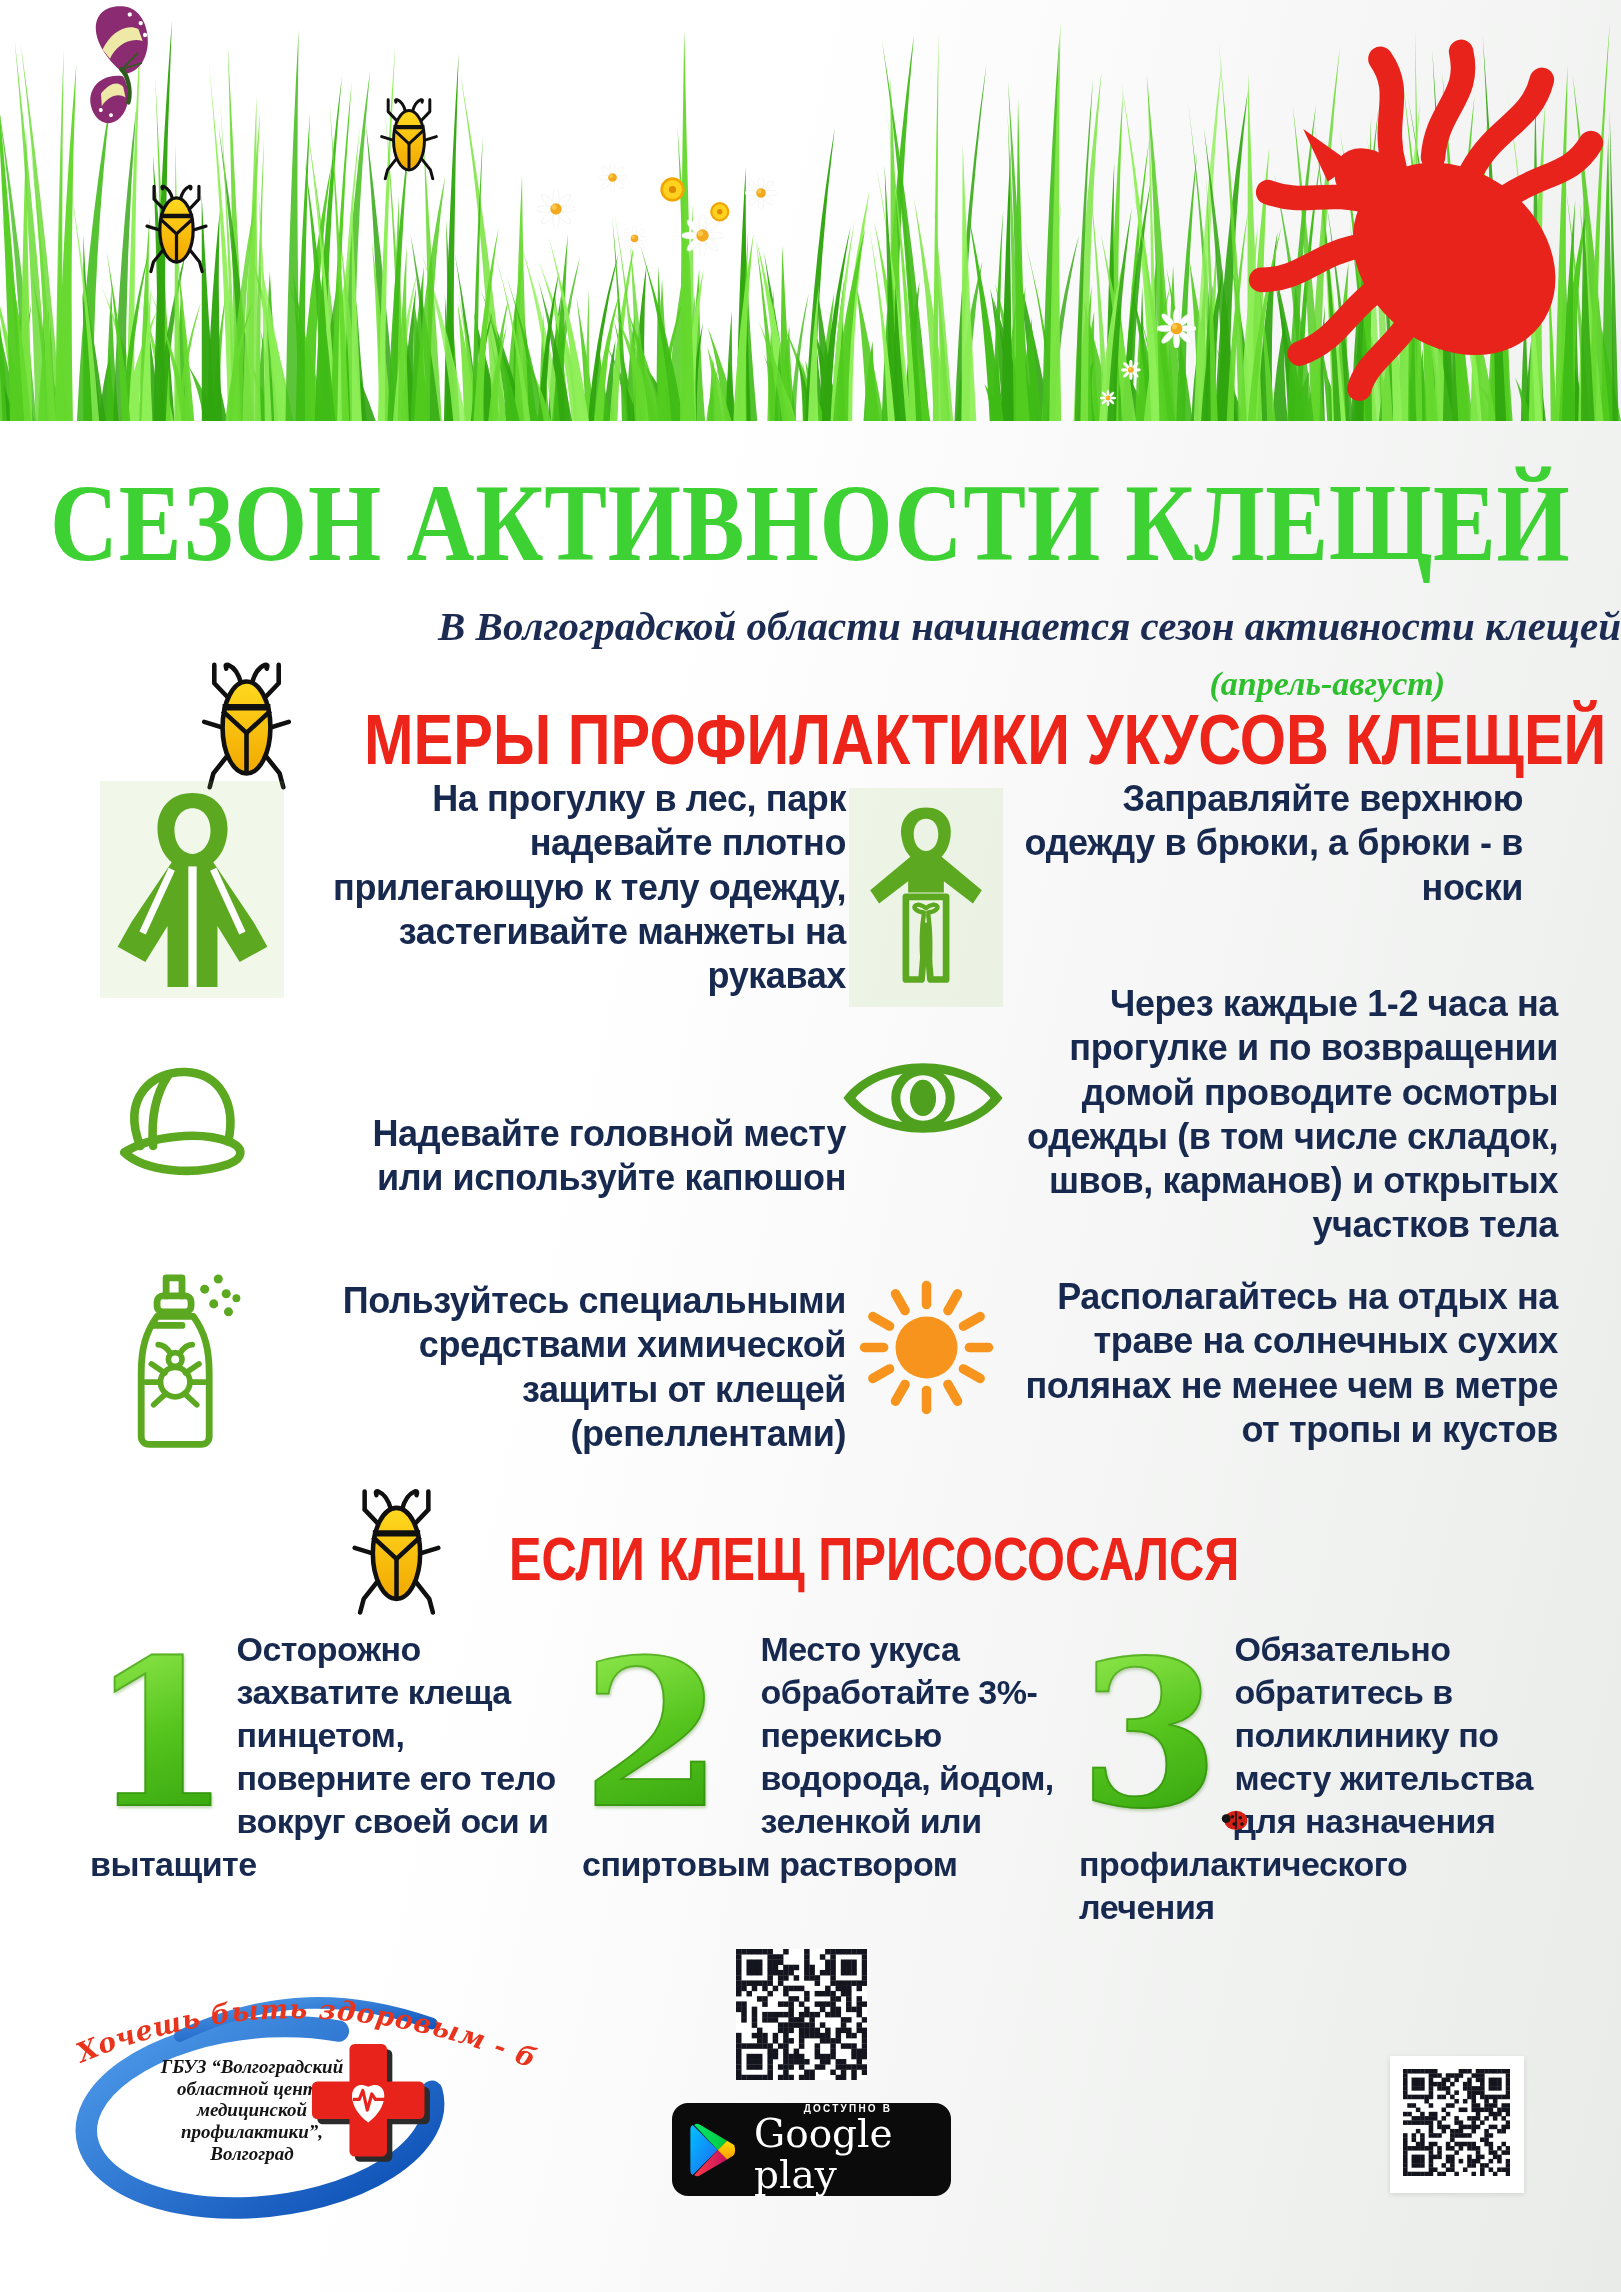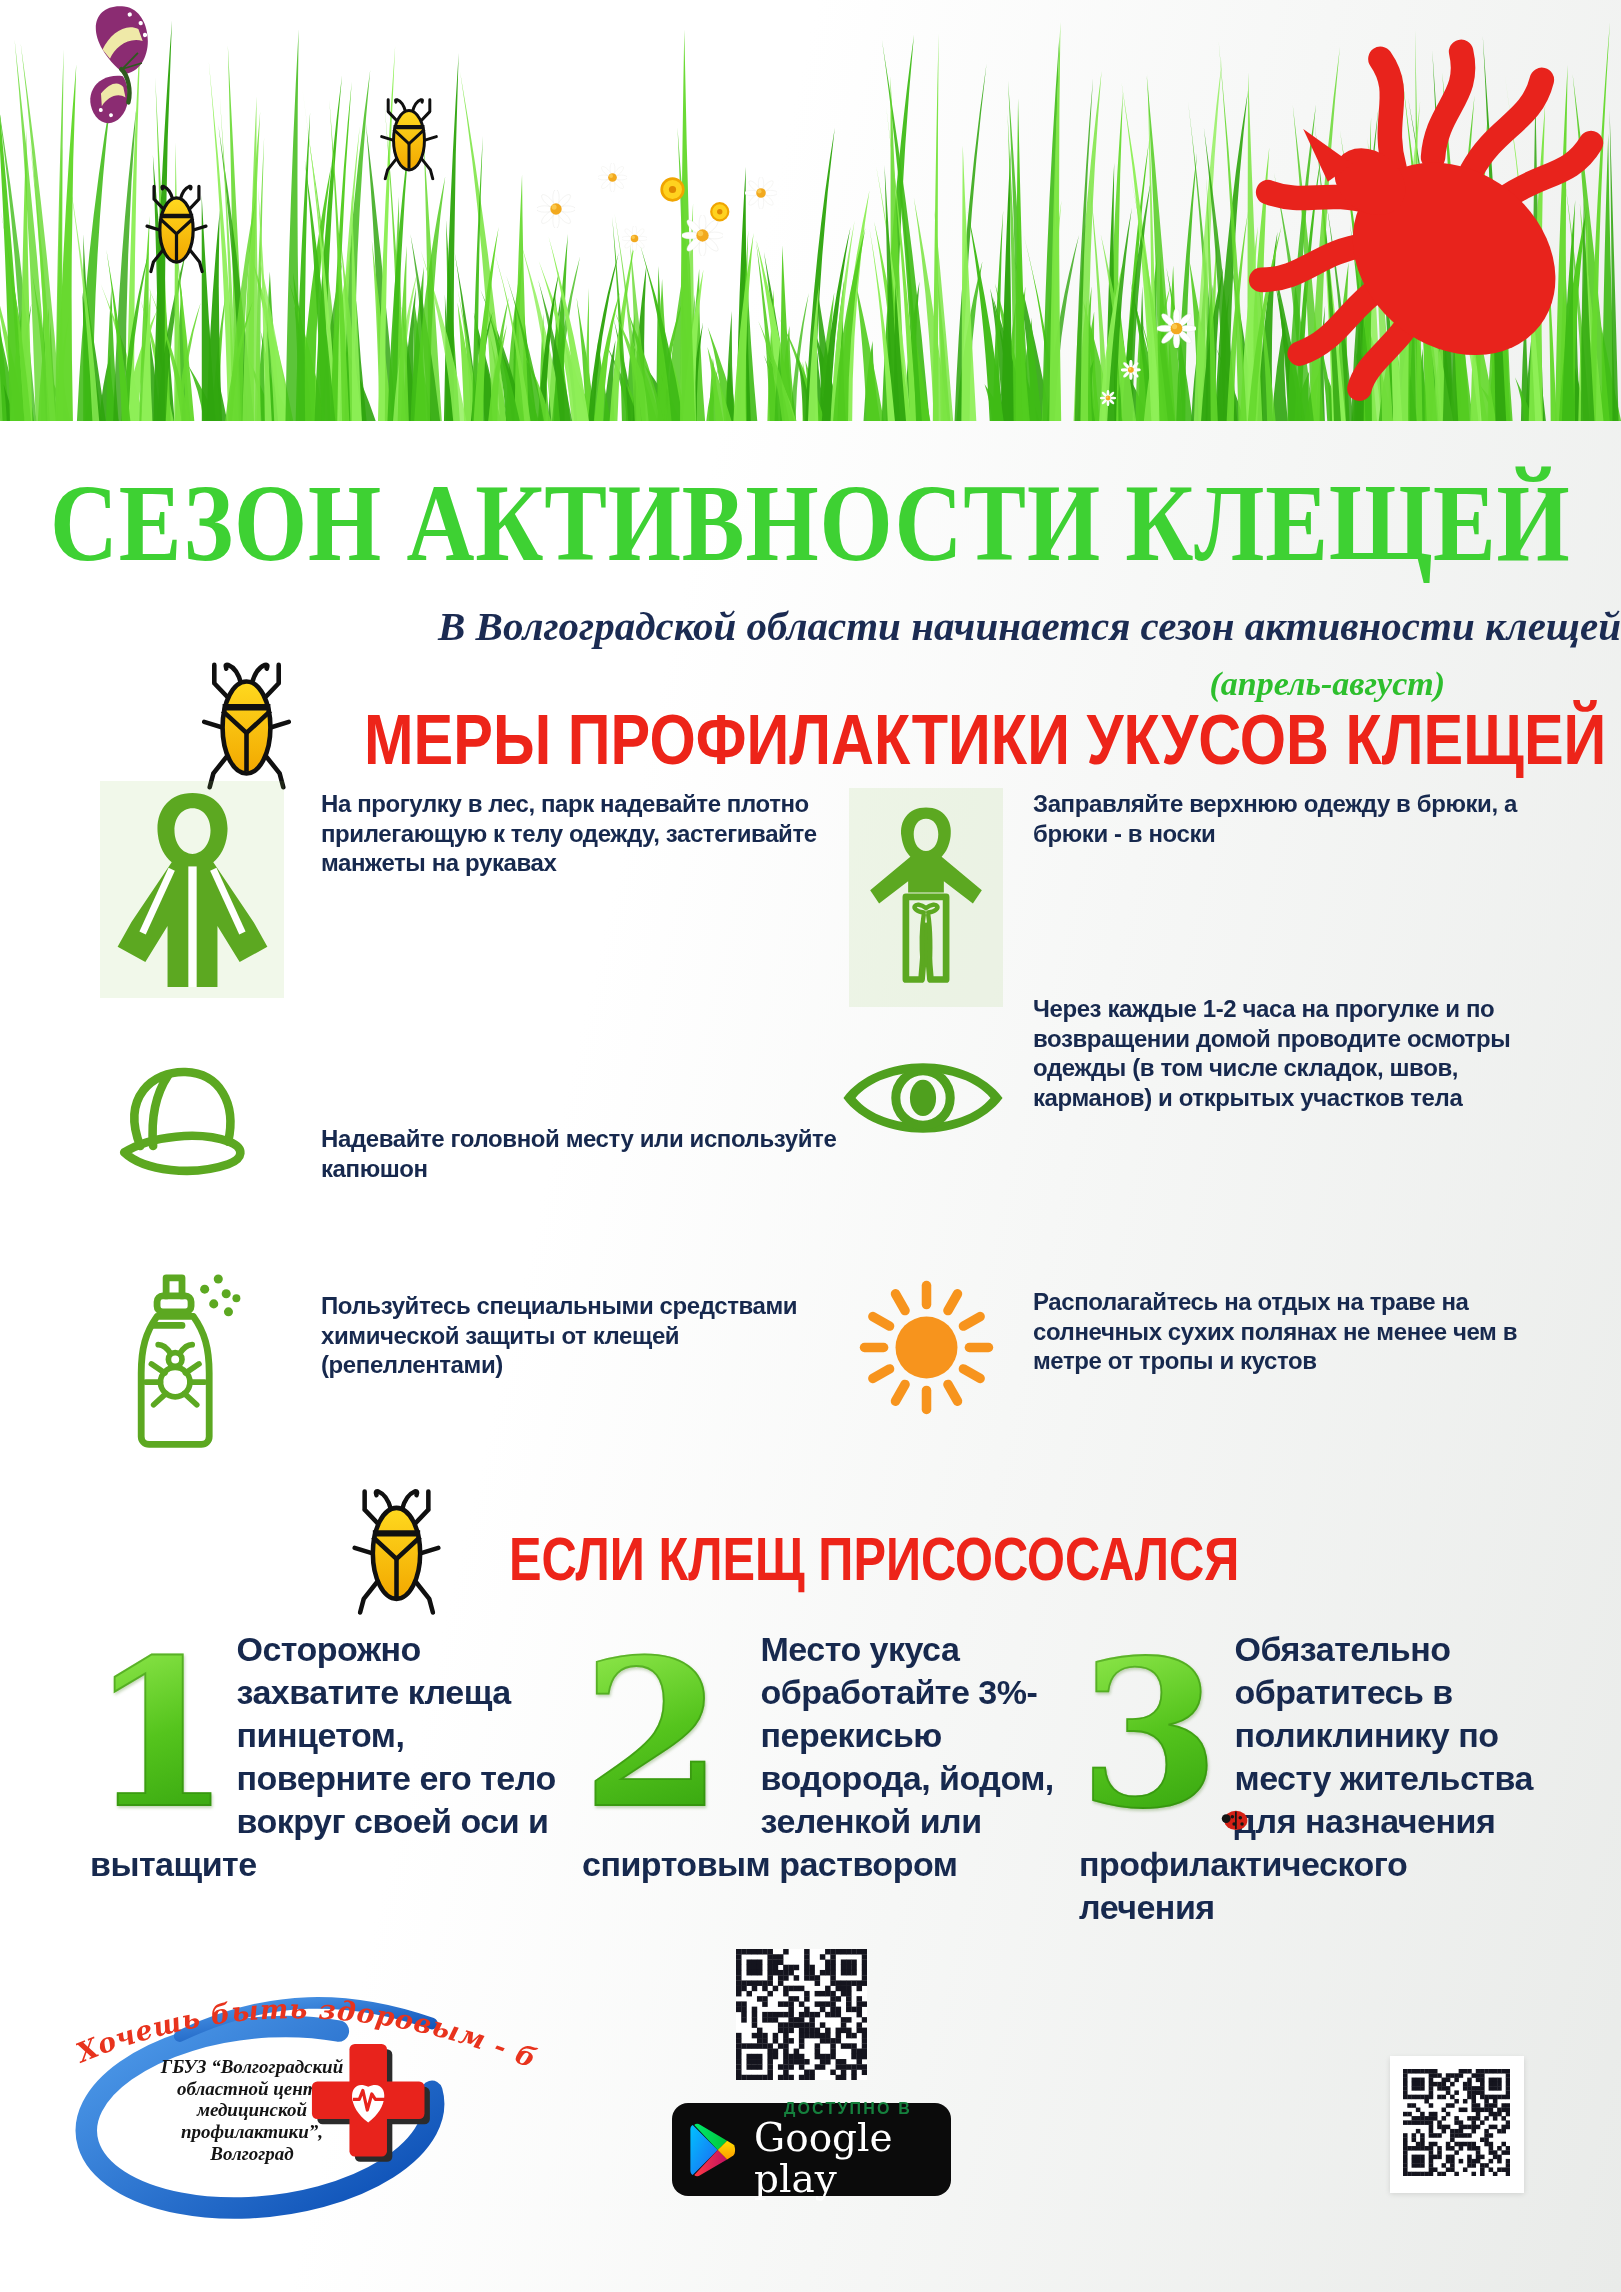--- a/index.html
+++ b/index.html
@@ -23,22 +23,22 @@
     font-size:41px;color:#1B2B52;}
   .season-note{right:176px;top:665px;font-family:"Liberation Serif",serif;
     font-style:italic;font-weight:bold;font-size:34px;color:#2DBF2D;}
   .red-h{color:#ED2419;font-weight:bold;white-space:nowrap;}
   .red-h span{display:inline-block;transform-origin:left center;}
   .sec1-h{left:364px;top:700px;font-size:70px;}
   .sec1-h span{transform:scaleX(.85);}
   .sec2-h{left:497px;top:1512px;font-size:61px;}
   .sec2-h span{transform:scaleX(.80);}
   
-  .tip-text{font-weight:bold;color:#17294E;font-size:24px;line-height:1.23;
-    letter-spacing:-0.4px;margin:12px;}
+  .tip-text{font-weight:bold;color:#17294E;font-size:36px;line-height:1.23;
+    letter-spacing:-0.4px;margin:0;text-align:right;}
   .icon-box{display:flex;align-items:center;justify-content:center;}
   .icon-pale{background:rgba(145,200,90,.13);}
   
   .step p{font-weight:bold;color:#17294E;font-size:34px;line-height:43px;
     letter-spacing:-0.5px;margin:0;}
   .numwrap{position:relative;float:left;margin:10.7px 12.5px 0 0;}
   .grass-num{
     font-family:"DejaVu Serif",serif;font-weight:bold;font-size:202px;line-height:.95;
     background:linear-gradient(160deg,#9BEF55 5%,#55C41D 50%,#2F9E0C 95%);
     -webkit-background-clip:text;background-clip:text;color:transparent;
@@ -49,21 +49,21 @@
   
   .org-text{left:150px;top:2056px;width:204px;text-align:center;
     font-family:"Liberation Serif",serif;font-style:italic;font-weight:bold;
     font-size:19px;line-height:1.14;color:#141414;}
   .qr-card{background:#ffffff;}
   .qr-right{box-shadow:0 1.8px 5.4px rgba(0,0,0,.12);padding:13.4px;}
   .gp-badge{left:672px;top:2103px;width:279px;height:93px;background:#0b0b0b;
     border-radius:16px;display:flex;align-items:center;padding:0 9px 0 16px;
     box-sizing:border-box;gap:16px;}
   .gp-texts{display:flex;flex-direction:column;align-items:center;flex:1;}
-  .gp-small{color:#15803d;font-size:16px;font-weight:bold;letter-spacing:2.2px;}
+  .gp-small{color:#ffffff;font-size:10px;font-weight:bold;letter-spacing:2.2px;}
   .gp-store{color:#fff;font-family:"DejaVu Serif",serif;font-size:39px;line-height:1.05;}
 </style>
 </head>
 <body>
 
 <svg width="0" height="0" style="position:absolute">
   <defs>
     <linearGradient id="beetleGrad" x1="0" y1="0" x2="0" y2="1">
       <stop offset="0" stop-color="#FFD91F"></stop>
         <stop offset="1" stop-color="#F2A800"></stop>

